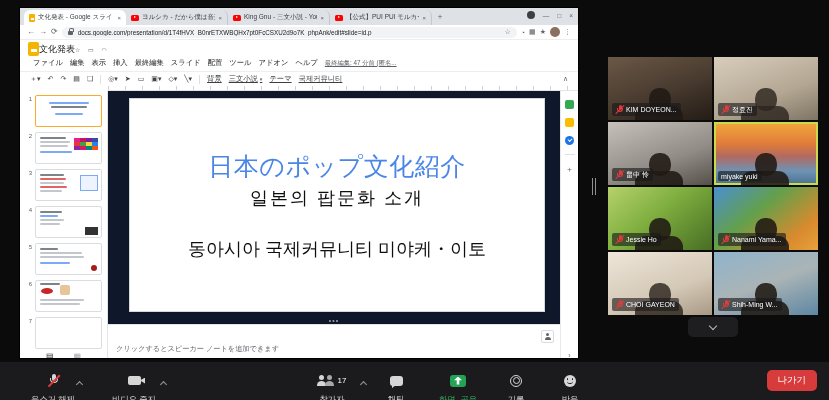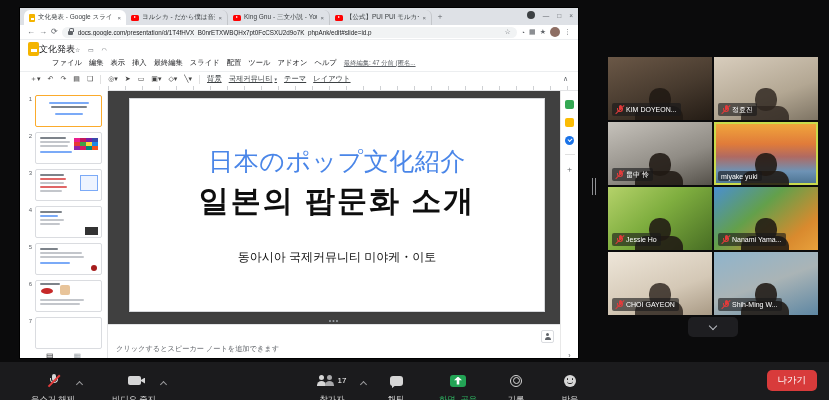--- a/index.html
+++ b/index.html
@@ -32,21 +32,21 @@
   .exts { display:flex; gap:5px; align-items:center; font-size:7px; color:#5f6368; }
   .avatar-sm { width:10px; height:10px; border-radius:50%; background:#8d6e63; }
 
   
   .sheader { position:relative; padding:2px 8px 0 8px; background:#fff; }
   .hrow1 { display:flex; align-items:center; }
   .glogo { width:11px; height:14px; background:#f4b400; border-radius:2px; position:relative; flex:none; }
   .glogo::after { content:''; position:absolute; left:2.5px; top:6.5px; width:6px; height:3.5px; background:#fff; }
   .dtitle { font-size:9px; color:#202124; }
   .titleics { font-size:6px; color:#5f6368; letter-spacing:3px; }
-  .hrow2 { display:flex; align-items:center; gap:7px; margin:2px 0 3px 24px; font-size:7.3px; color:#202124; }
+  .hrow2 { display:flex; align-items:center; gap:7px; margin:2px 0 3px 5px; font-size:7.3px; color:#202124; }
   .lastedit { font-size:6.3px; color:#5f6368; text-decoration:underline; }
   .hright { position:absolute; right:7px; top:3px; display:flex; align-items:center; gap:6px; }
   .cmt { width:10px; height:9px; border:1px solid #5f6368; border-radius:2px; }
   .dispbtn { display:flex; align-items:center; gap:3px; border:1px solid #dadce0; border-radius:10px; padding:2px 5px; }
   .dispbtn .mon { width:8px; height:6px; background:#1a73e8; border-radius:1px; }
   .ddar { font-size:5px; color:#5f6368; }
   .presentbtn { display:flex; align-items:center; border:1px solid #dadce0; border-radius:3px; font-size:7.3px; color:#3c4043; }
   .presentbtn .pb-main { display:flex; align-items:center; gap:3px; padding:2.5px 5px; border-right:1px solid #dadce0; }
   .pb-ic { width:7px; height:6px; border:1px solid #3c4043; border-radius:1px; position:relative; }
   .presentbtn .pb-dd { padding:2.5px 4px; }
@@ -81,27 +81,27 @@
   .cgrid { position:absolute; right:3px; top:5px; width:24px; height:12px; display:grid; grid-template-columns:repeat(4,1fr); grid-template-rows:repeat(3,1fr); gap:0.5px; }
   .bluebox { position:absolute; right:3px; top:5px; width:18px; height:16px; border:1px solid #7baaf7; background:#eef4ff; }
   .imgdark { position:absolute; right:3px; bottom:2px; width:13px; height:8px; background:#333; }
   .reddot { position:absolute; right:4px; bottom:3px; width:6px; height:6px; border-radius:50%; background:#a61c1c; }
   .redblob { position:absolute; left:5px; top:7px; width:12px; height:6px; border-radius:50%; background:#c62828; }
   .facebox { position:absolute; left:24px; top:4px; width:10px; height:10px; background:#e8c49a; border-radius:2px; }
   .tviews { height:14px; display:flex; align-items:center; justify-content:center; gap:20px; font-size:8px; }
 
   
   .mainarea { flex:1; min-width:0; display:flex; flex-direction:column; }
-  .canvas { flex:1; background:#404040; position:relative; }
+  .canvas { flex:1; background:#0f172a; position:relative; }
   .slide { position:absolute; left:21px; right:15px; top:7px; bottom:12px; background:#fff; border:1px solid #d6d8db; box-shadow:0 1px 2px rgba(0,0,0,.07); display:flex; flex-direction:column; align-items:center; justify-content:center; text-align:center; }
   .t-ja { color:#4a86e8; font-size:25px; letter-spacing:0.5px; }
-  .t-ko { color:#0e0e0e; font-size:30px; letter-spacing:2px; margin-top:3px;font-weight:bold; }
+  .t-ko { color:#0e0e0e; font-size:18px; letter-spacing:2px; margin-top:3px; }
   .subwrap { margin-top:26px; }
   .sub-ja { color:#4a86e8; font-size:12px; }
-  .sub-ko { color:#0e0e0e; font-size:12px; margin-top:1px; }
+  .sub-ko { color:#0e0e0e; font-size:18px; margin-top:1px; }
   .dots { position:absolute; left:50%; bottom:0; transform:translateX(-50%); color:#9aa0a6; font-size:7px; letter-spacing:1px; }
 
   .notes { height:26px; background:#fff; border-top:1px solid #e3e4e6; position:relative; padding:19px 8px; font-size:7.2px; color:#5f6368; }
   .notesbtn { position:absolute; right:6px; top:5px; width:13px; height:13px; border:1px solid #dadce0; border-radius:2px; display:flex; align-items:center; justify-content:center; }
   .notesbtn .person-ic::before, .notesbtn .person-ic::after { background:#5f6368; }
 
   
   .sidepanel { width:18px; flex:none; border-left:1px solid #e8e8e8; display:flex; flex-direction:column; align-items:center; padding-top:9px; gap:9px; position:relative; background:#fff; }
   .sp-ic { width:9px; height:9px; border-radius:2px; }
   .sp-cal { background:#34a853; }
@@ -250,25 +250,25 @@
     <span class="sep"></span>
     <span class="tb-ic">◎▾</span>
     <span class="tb-ic">➤</span>
     <span class="tb-ic">▭</span>
     <span class="tb-ic">▣▾</span>
     <span class="tb-ic">◇▾</span>
     <span class="tb-ic">╲▾</span>
     <span class="sep"></span>
     <span class="txtbtn">背景</span>
     <span class="txtbtn">
-        <span>국제커뮤니티</span>
+        <span>三文小説</span>
         <span class="ddar">▾</span>
       </span>
     <span class="txtbtn">テーマ</span>
-    <span class="txtbtn">レイアウト</span>
+    <span class="txtbtn">국제커뮤니티</span>
     <span class="collapse">∧</span>
   </div>
 
   <div class="ruler"></div>
 
   <div class="sbody">
 
     <div class="thumbs">
       <div class="tlist">
         <div class="trow sel">

